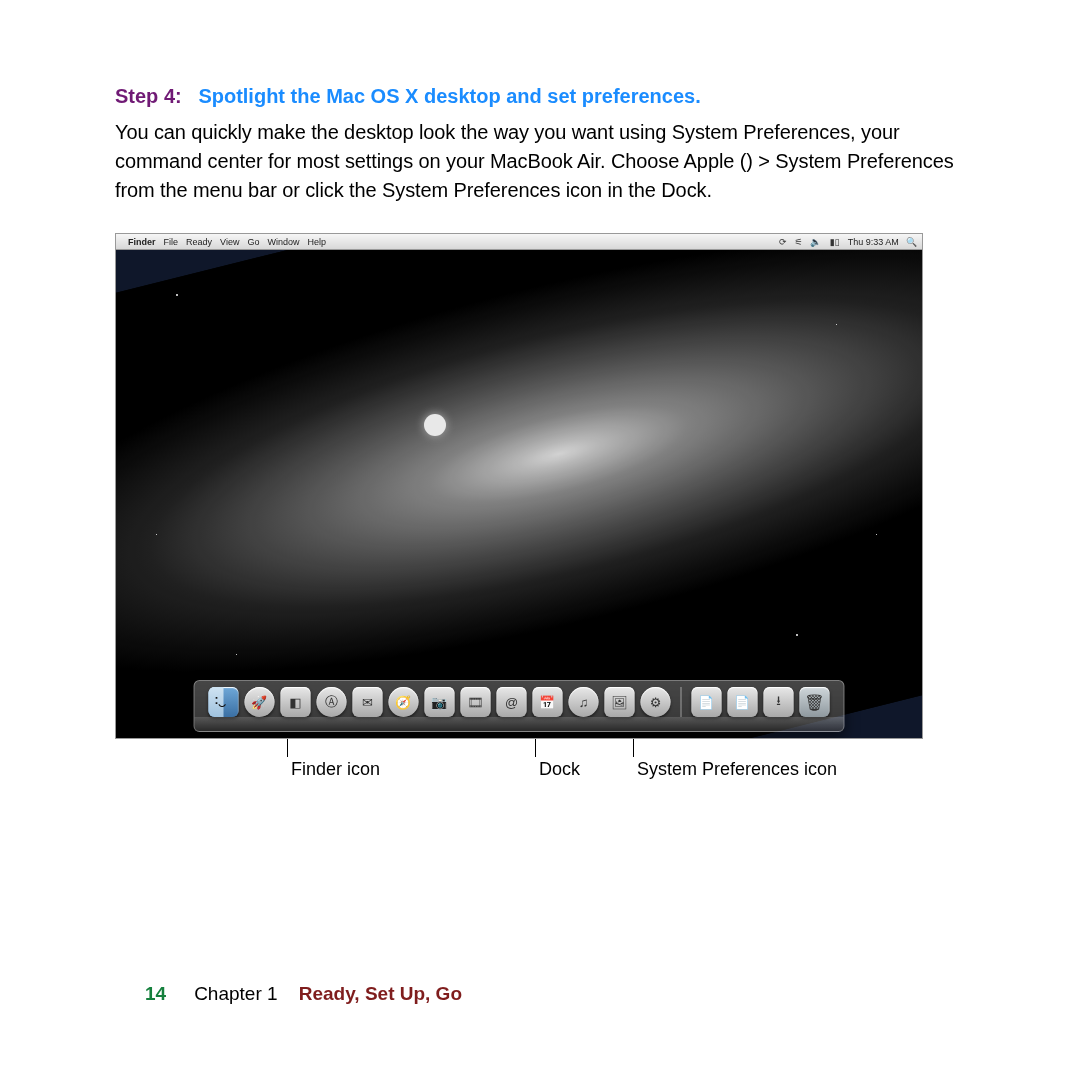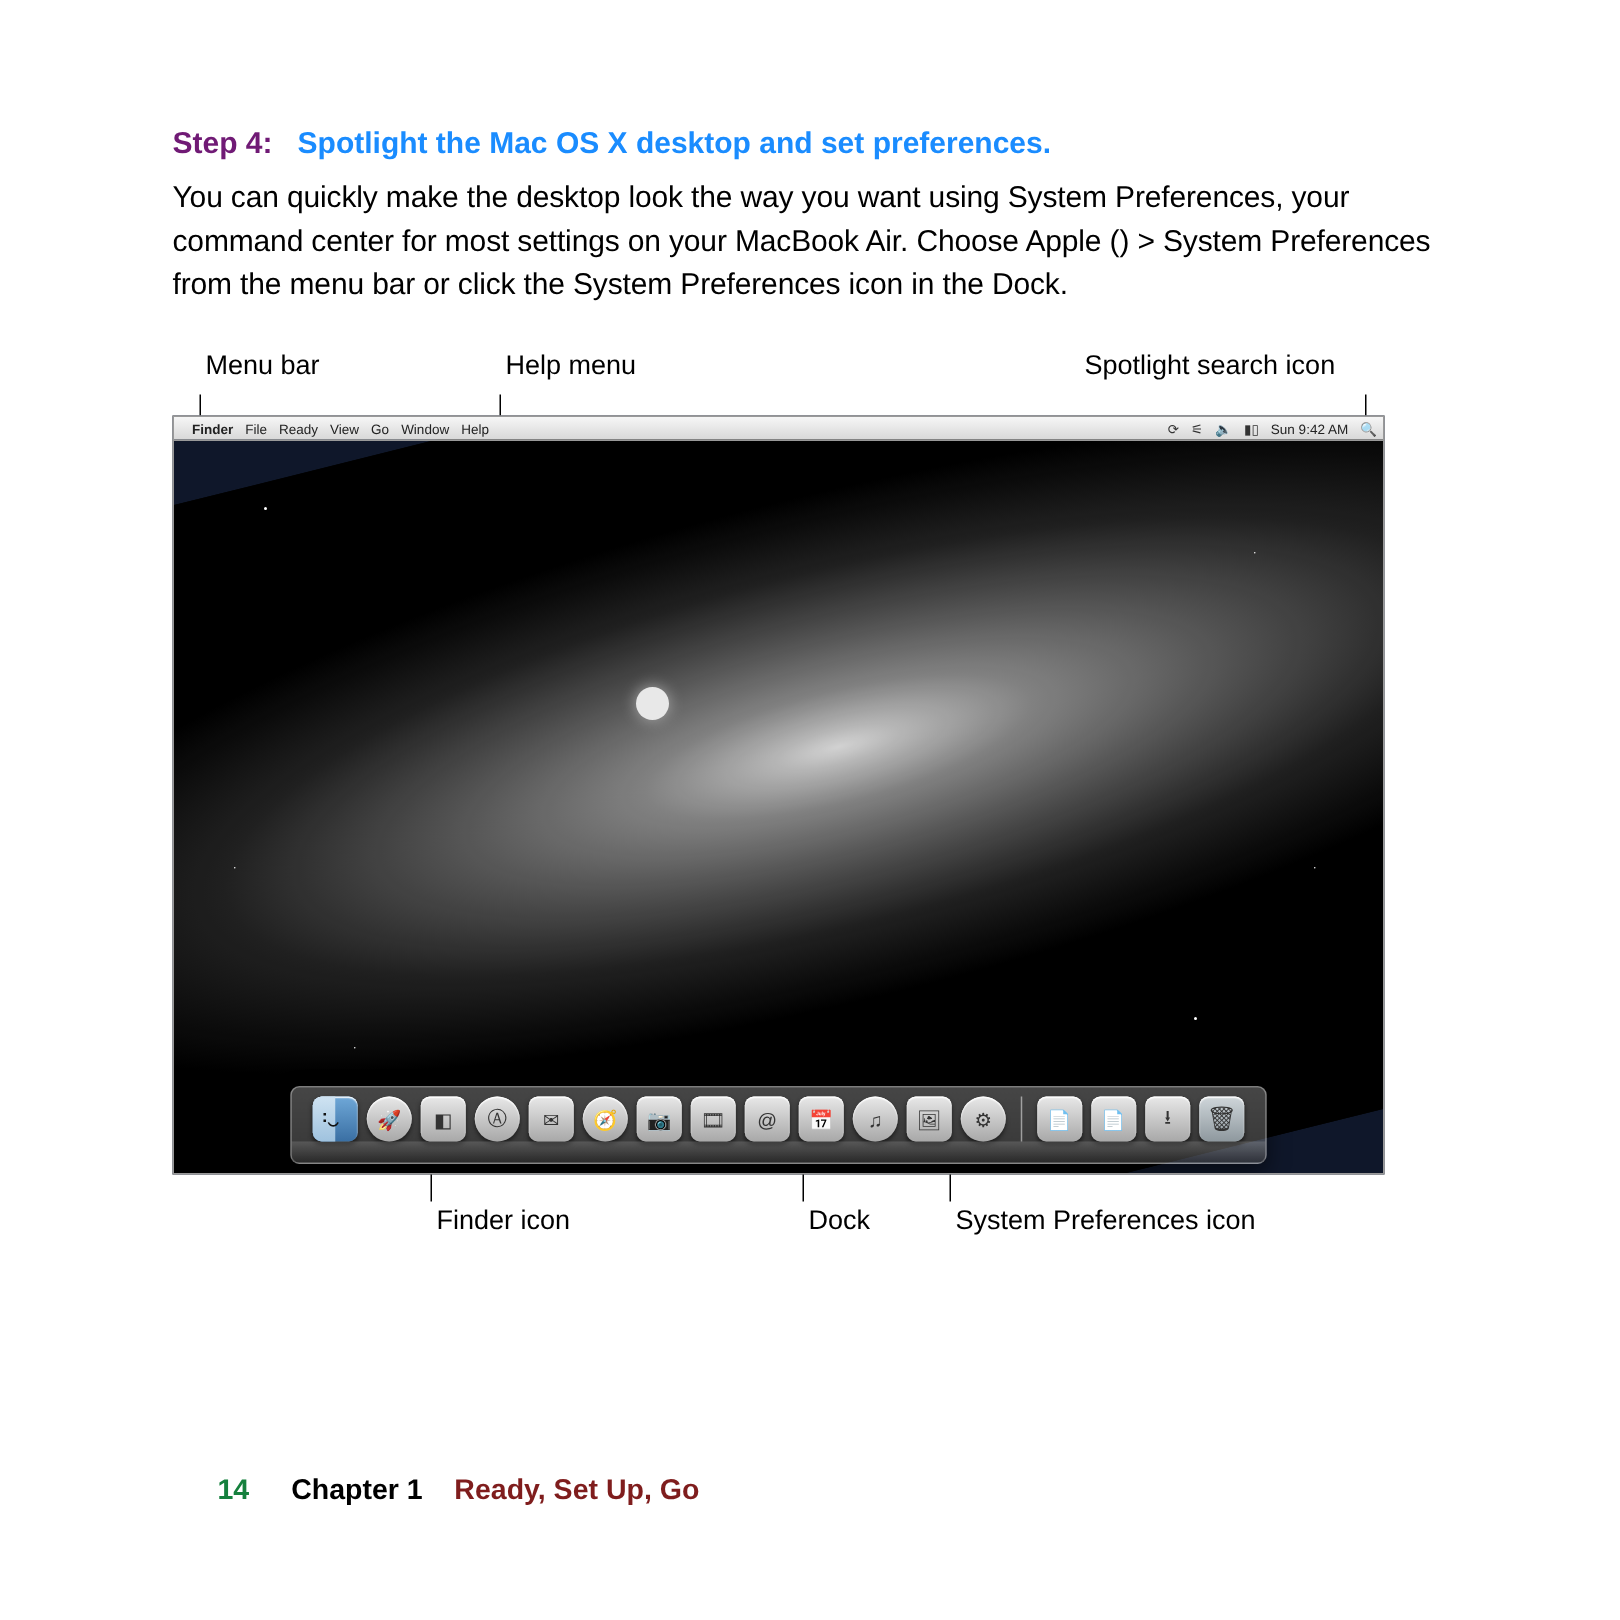--- a/index.html
+++ b/index.html
@@ -121,45 +121,37 @@
 
   
   .footer {
     position: absolute;
     left: 115px;
     bottom: 75px;
     font-size: 19px;
     display:flex; gap:28px; align-items:baseline;
   }
   .footer .pnum { font-weight:bold; color:#15803d;margin-left:30px; }
-  .footer .chapter { font-weight:bold; color:#000; }
+  .footer .chapter { font-weight:normal; color:#000; }
   .footer .chaptitle { color:#7f1d1d; font-weight:bold; }
 </style>
 </head>
 <body>
 
 <div class="page">
   <div class="step-heading">
     <span class="step-prefix">Step 4:</span>
     <span>&nbsp;</span>
     <span class="step-title">Spotlight the Mac OS X desktop and set preferences.</span>
   </div>
 
   <p class="body-text">
     <span>You can quickly make the desktop look the way you want using System Preferences, your command center for most settings on your MacBook Air. Choose Apple () &gt; System Preferences from the menu bar or click the System Preferences icon in the Dock.</span>
   </p>
 
-  <div class="callouts-top">
-    <span style="left:22px">Menu bar</span>
-    <div class="tick" style="left:18px"></div>
-    <span style="left:222px">Help menu</span>
-    <div class="tick" style="left:218px"></div>
-    <span style="left:608px">Spotlight search icon</span>
-    <div class="tick" style="left:795px"></div>
-  </div>
 
   <div class="screenshot">
     <div class="galaxy"></div>
     <div class="planet"></div>
     <div class="star" style="left:60px;top:60px;width:2px;height:2px"></div>
     <div class="star" style="left:720px;top:90px;width:1px;height:1px"></div>
     <div class="star" style="left:120px;top:420px;width:1px;height:1px"></div>
     <div class="star" style="left:680px;top:400px;width:2px;height:2px"></div>
     <div class="star" style="left:760px;top:300px;width:1px;height:1px"></div>
     <div class="star" style="left:40px;top:300px;width:1px;height:1px"></div>
@@ -173,21 +165,21 @@
         <span>View</span>
         <span>Go</span>
         <span>Window</span>
         <span>Help</span>
       </div>
       <div class="right">
         <span class="mb-icon">⟳</span>
         <span class="mb-icon">⚟</span>
         <span class="mb-icon">🔈</span>
         <span class="mb-icon">▮▯</span>
-        <span>Sun 9:42 AM</span>
+        <span>Thu 9:33 AM</span>
         <span class="mb-icon">🔍</span>
       </div>
     </div>
 
     <div class="dock-wrap">
       <div class="dock" id="dock">
         <div class="icon finder"></div>
 
         <div class="icon round">🚀</div>
           <div class="icon">◧</div>

